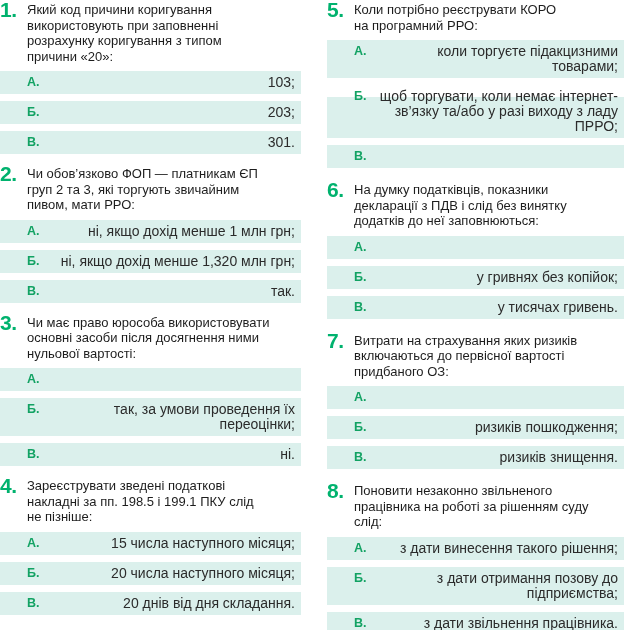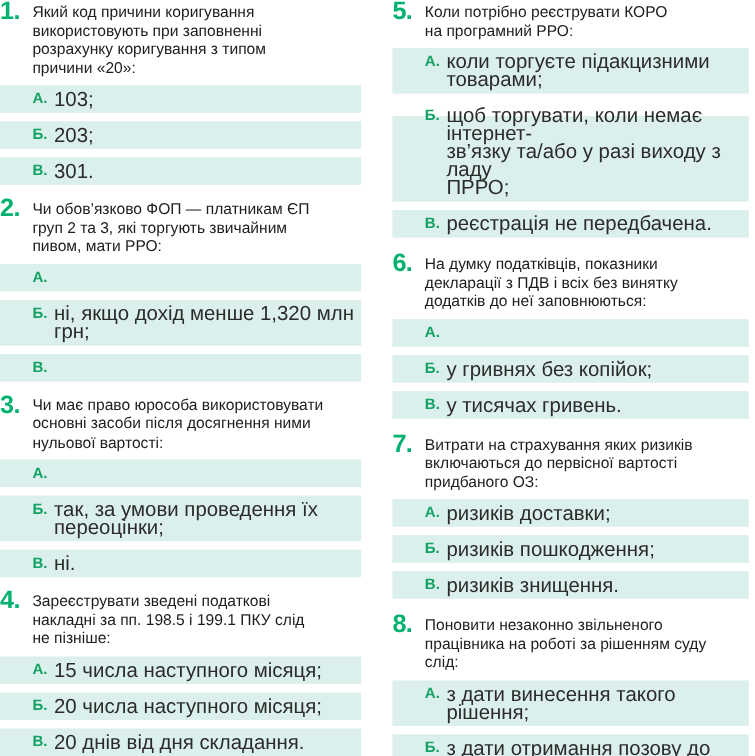--- a/index.html
+++ b/index.html
@@ -45,22 +45,22 @@
   .option--clip-top{
     background:linear-gradient(to bottom,#ffffff 12px,var(--mint) 12px);
   }
   .opt-letter{
     position:absolute;left:27px;top:4px;
     font-size:12.5px;font-weight:700;line-height:15px;
     color:var(--letter-green);
   }
   .opt-text{
     display:block;
-    font-size:17px;font-weight:400;line-height:15px;
-    white-space:pre-line;color:var(--opt-text);
+    font-size:14px;font-weight:400;line-height:15px;
+    white-space:pre-line;color:var(--opt-text);text-align:right;
   }
 </style>
 </head>
 <body>
 
 <div class="page">
 
   <div class="col col-left">
 
     <section class="question">
@@ -86,27 +86,29 @@
     </section>
 
     <section class="question">
       <div class="q-num">2.</div>
       <div class="q-text">Чи обов’язково ФОП — платникам ЄП
 груп 2 та 3, які торгують звичайним
 пивом, мати РРО:</div>
       <div class="options">
         <div class="option">
           <span class="opt-letter">А.</span>
+          <span class="opt-text">ні, якщо дохід менше 1 млн грн;</span>
         </div>
         <div class="option">
           <span class="opt-letter">Б.</span>
           <span class="opt-text">ні, якщо дохід менше 1,320 млн грн;</span>
         </div>
         <div class="option">
           <span class="opt-letter">В.</span>
+          <span class="opt-text">так.</span>
         </div>
       </div>
     </section>
 
     <section class="question">
       <div class="q-num">3.</div>
       <div class="q-text">Чи має право юрособа використовувати
 основні засоби після досягнення ними
 нульової вартості:</div>
       <div class="options">
@@ -160,29 +162,28 @@
 товарами;</span>
         </div>
         <div class="option option--clip-top">
           <span class="opt-letter">Б.</span>
           <span class="opt-text">щоб торгувати, коли немає інтернет-
 зв’язку та/або у разі виходу з ладу
 ПРРО;</span>
         </div>
         <div class="option">
           <span class="opt-letter">В.</span>
-          <span class="opt-text">реєстрація не передбачена.</span>
         </div>
       </div>
     </section>
 
     <section class="question">
       <div class="q-num">6.</div>
       <div class="q-text">На думку податківців, показники
-декларації з ПДВ і всіх без винятку
+декларації з ПДВ і слід без винятку
 додатків до неї заповнюються:</div>
       <div class="options">
         <div class="option">
           <span class="opt-letter">А.</span>
         </div>
         <div class="option">
           <span class="opt-letter">Б.</span>
           <span class="opt-text">у гривнях без копійок;</span>
         </div>
         <div class="option">
@@ -193,21 +194,20 @@
     </section>
 
     <section class="question">
       <div class="q-num">7.</div>
       <div class="q-text">Витрати на страхування яких ризиків
 включаються до первісної вартості
 придбаного ОЗ:</div>
       <div class="options">
         <div class="option">
           <span class="opt-letter">А.</span>
-          <span class="opt-text">ризиків доставки;</span>
         </div>
         <div class="option">
           <span class="opt-letter">Б.</span>
           <span class="opt-text">ризиків пошкодження;</span>
         </div>
         <div class="option">
           <span class="opt-letter">В.</span>
           <span class="opt-text">ризиків знищення.</span>
         </div>
       </div>

